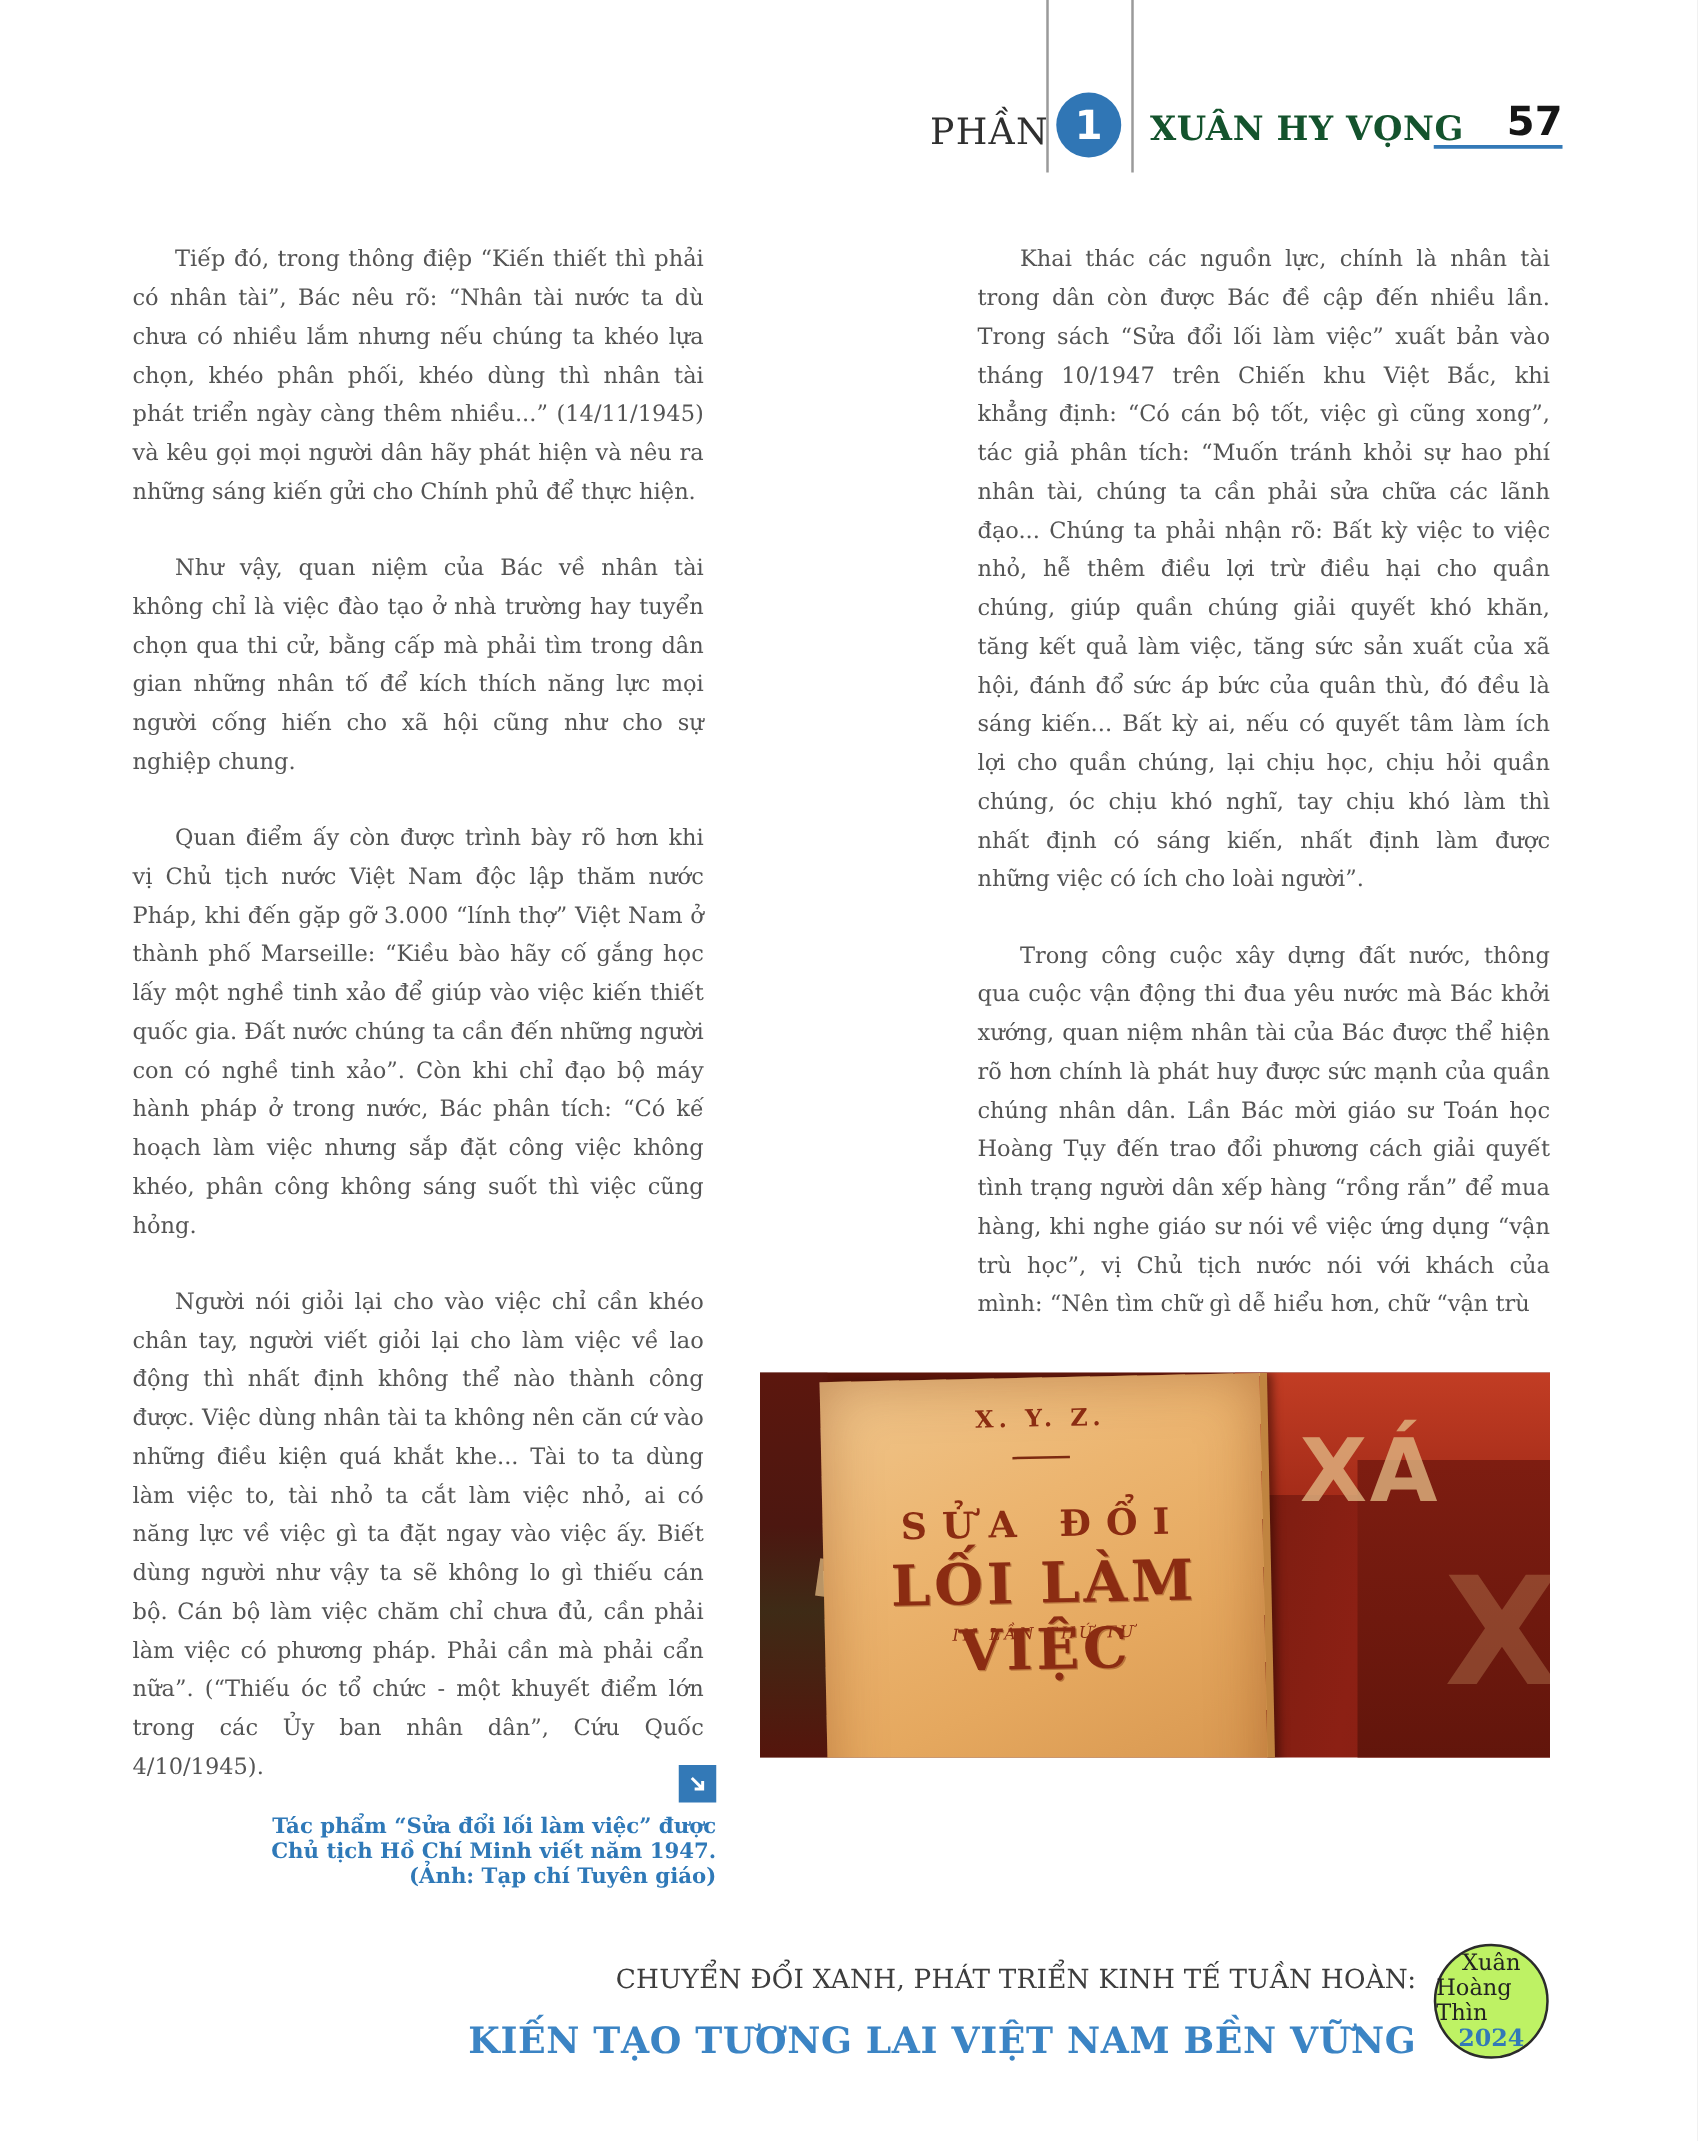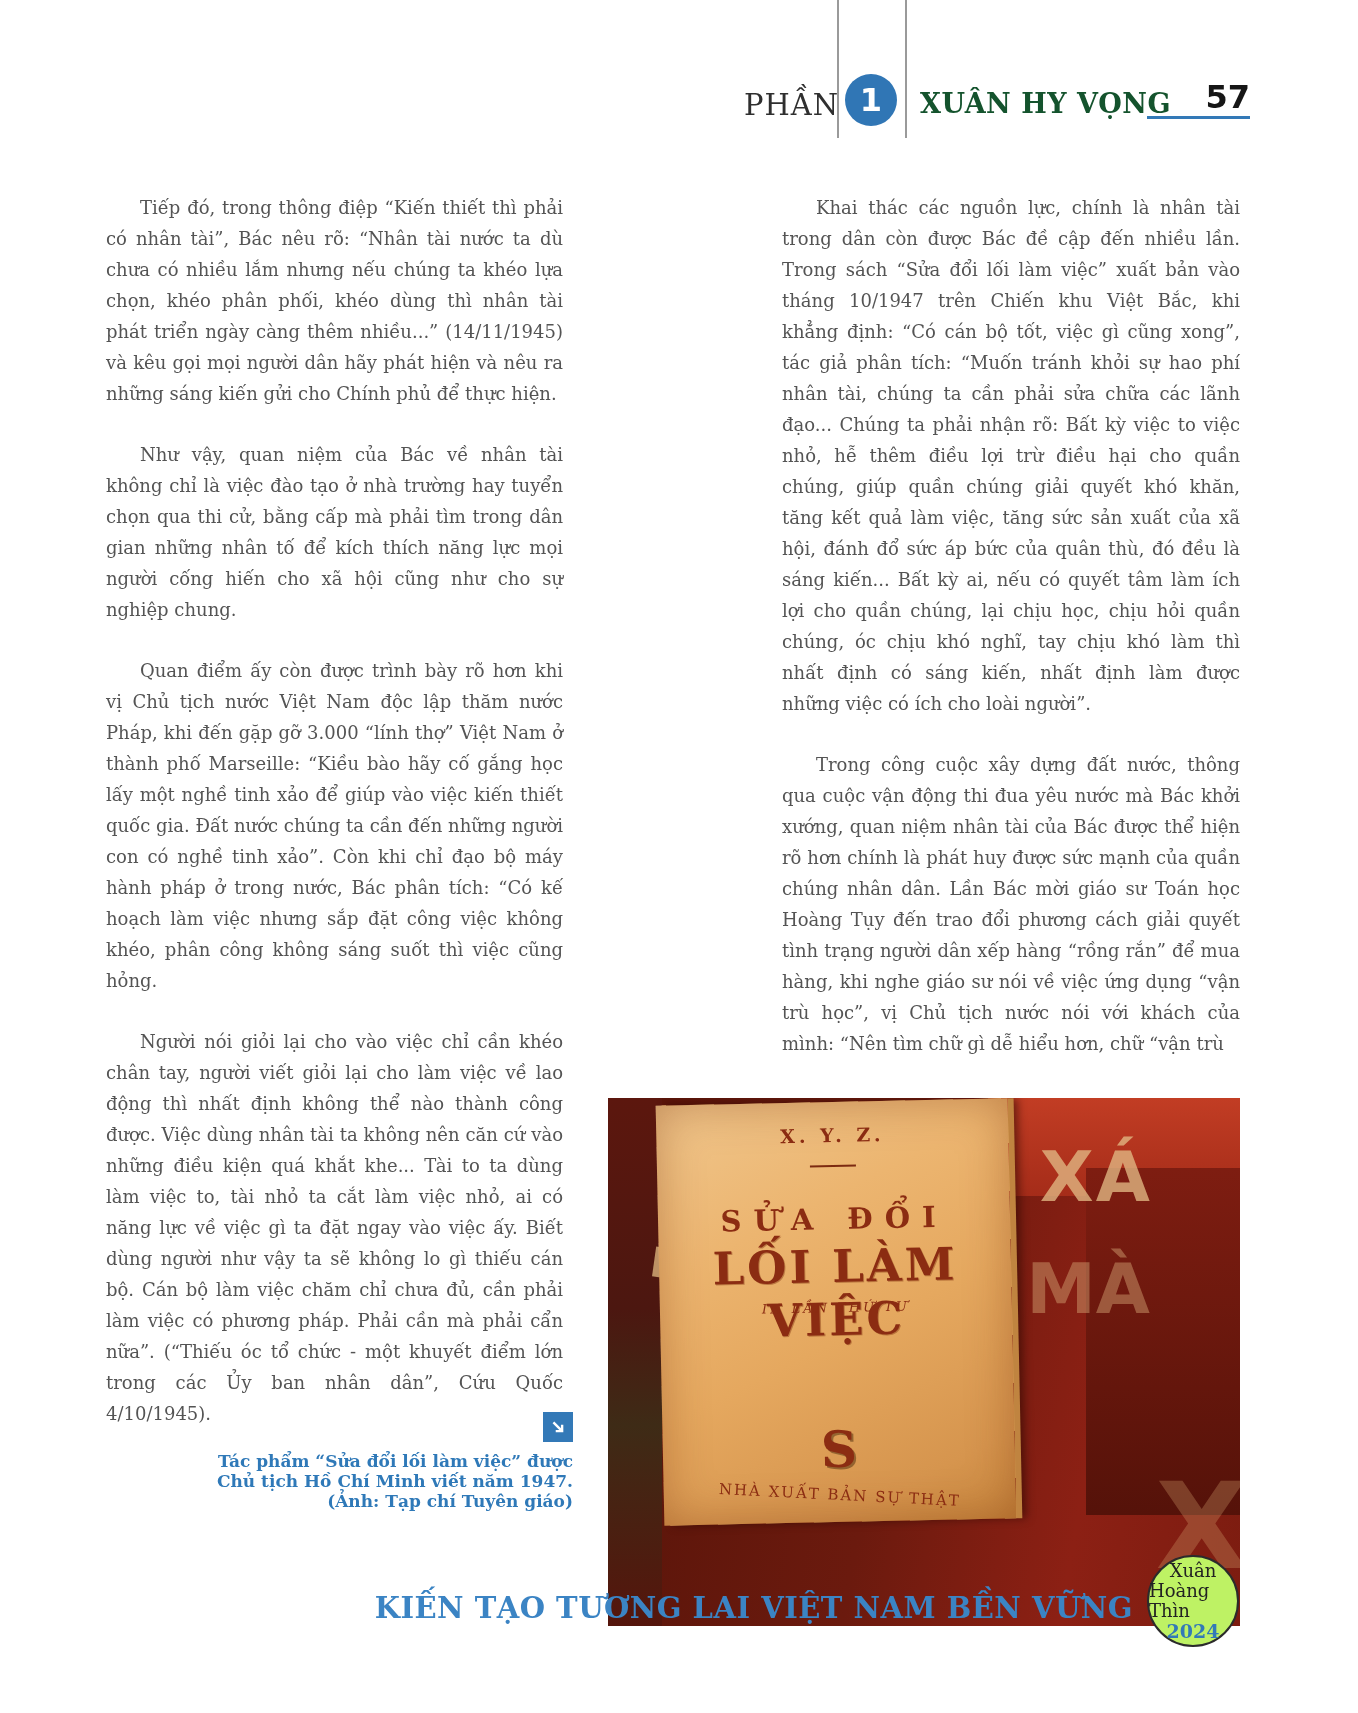--- a/index.html
+++ b/index.html
@@ -52,21 +52,21 @@
     background:#3379b7;display:flex;align-items:center;justify-content:center;
   }
   .caption-icon svg{display:block;}
   .photo-caption{
     position:absolute;left:213px;top:1451px;width:360px;
     text-align:right;color:#2f79b8;font-weight:bold;
     font-size:17px;line-height:20px;
   }
   
   .photo{
-    position:absolute;left:608px;top:1098px;width:632px;height:528px;
+    position:absolute;left:608px;top:1098px;width:632px;height:308px;
     background:linear-gradient(100deg,#571409 0%,#6b1a0e 45%,#8c2014 75%,#7c1c10 100%);
     overflow:hidden;
   }
   .photo .bright-band{
     position:absolute;left:380px;top:0;width:252px;height:98px;
     background:linear-gradient(180deg,#c23d24,#a52c19);
   }
   .photo .right-dark{
     position:absolute;left:478px;top:70px;width:154px;height:347px;
     background:linear-gradient(180deg,#7e1d11,#551209);
@@ -149,36 +149,36 @@
   <div class="photo-caption">
     <div>Tác phẩm “Sửa đổi lối làm việc” được</div>
     <div>Chủ tịch Hồ Chí Minh viết năm 1947.</div>
     <div>(Ảnh: Tạp chí Tuyên giáo)</div>
   </div>
 
   <div class="photo">
     <div class="bright-band"></div>
     <div class="right-dark"></div>
     <div class="stencil xa">XÁ</div>
-    <div class="stencil ma">MÀ</div>
     <div class="stencil ghost-x">X</div>
     <div class="left-strip"></div>
     <div class="tape"></div>
     <div class="book">
       <div class="book-author">X. Y. Z.</div>
       <div class="book-author-rule"><span></span></div>
       <div class="book-title1">SỬA ĐỔI</div>
       <div class="book-title2">LỐI LÀM VIỆC</div>
       <div class="book-edition">IN LẦN THỨ TƯ</div>
       <div class="book-logo">S</div>
       <div class="book-publisher">NHÀ XUẤT BẢN SỰ THẬT</div>
     </div>
   </div>
 
   <div class="footer">
+    <div class="footer-line1">CHUYỂN ĐỔI XANH, PHÁT TRIỂN KINH TẾ TUẦN HOÀN:</div>
     <div class="footer-line2">KIẾN TẠO TƯƠNG LAI VIỆT NAM BỀN VỮNG</div>
   </div>
   <div class="stamp">
     <div class="stamp-l1">Xuân</div>
     <div class="stamp-l2">Hoàng Thìn</div>
     <div class="stamp-year">2024</div>
   </div>
 
 </div>
 

